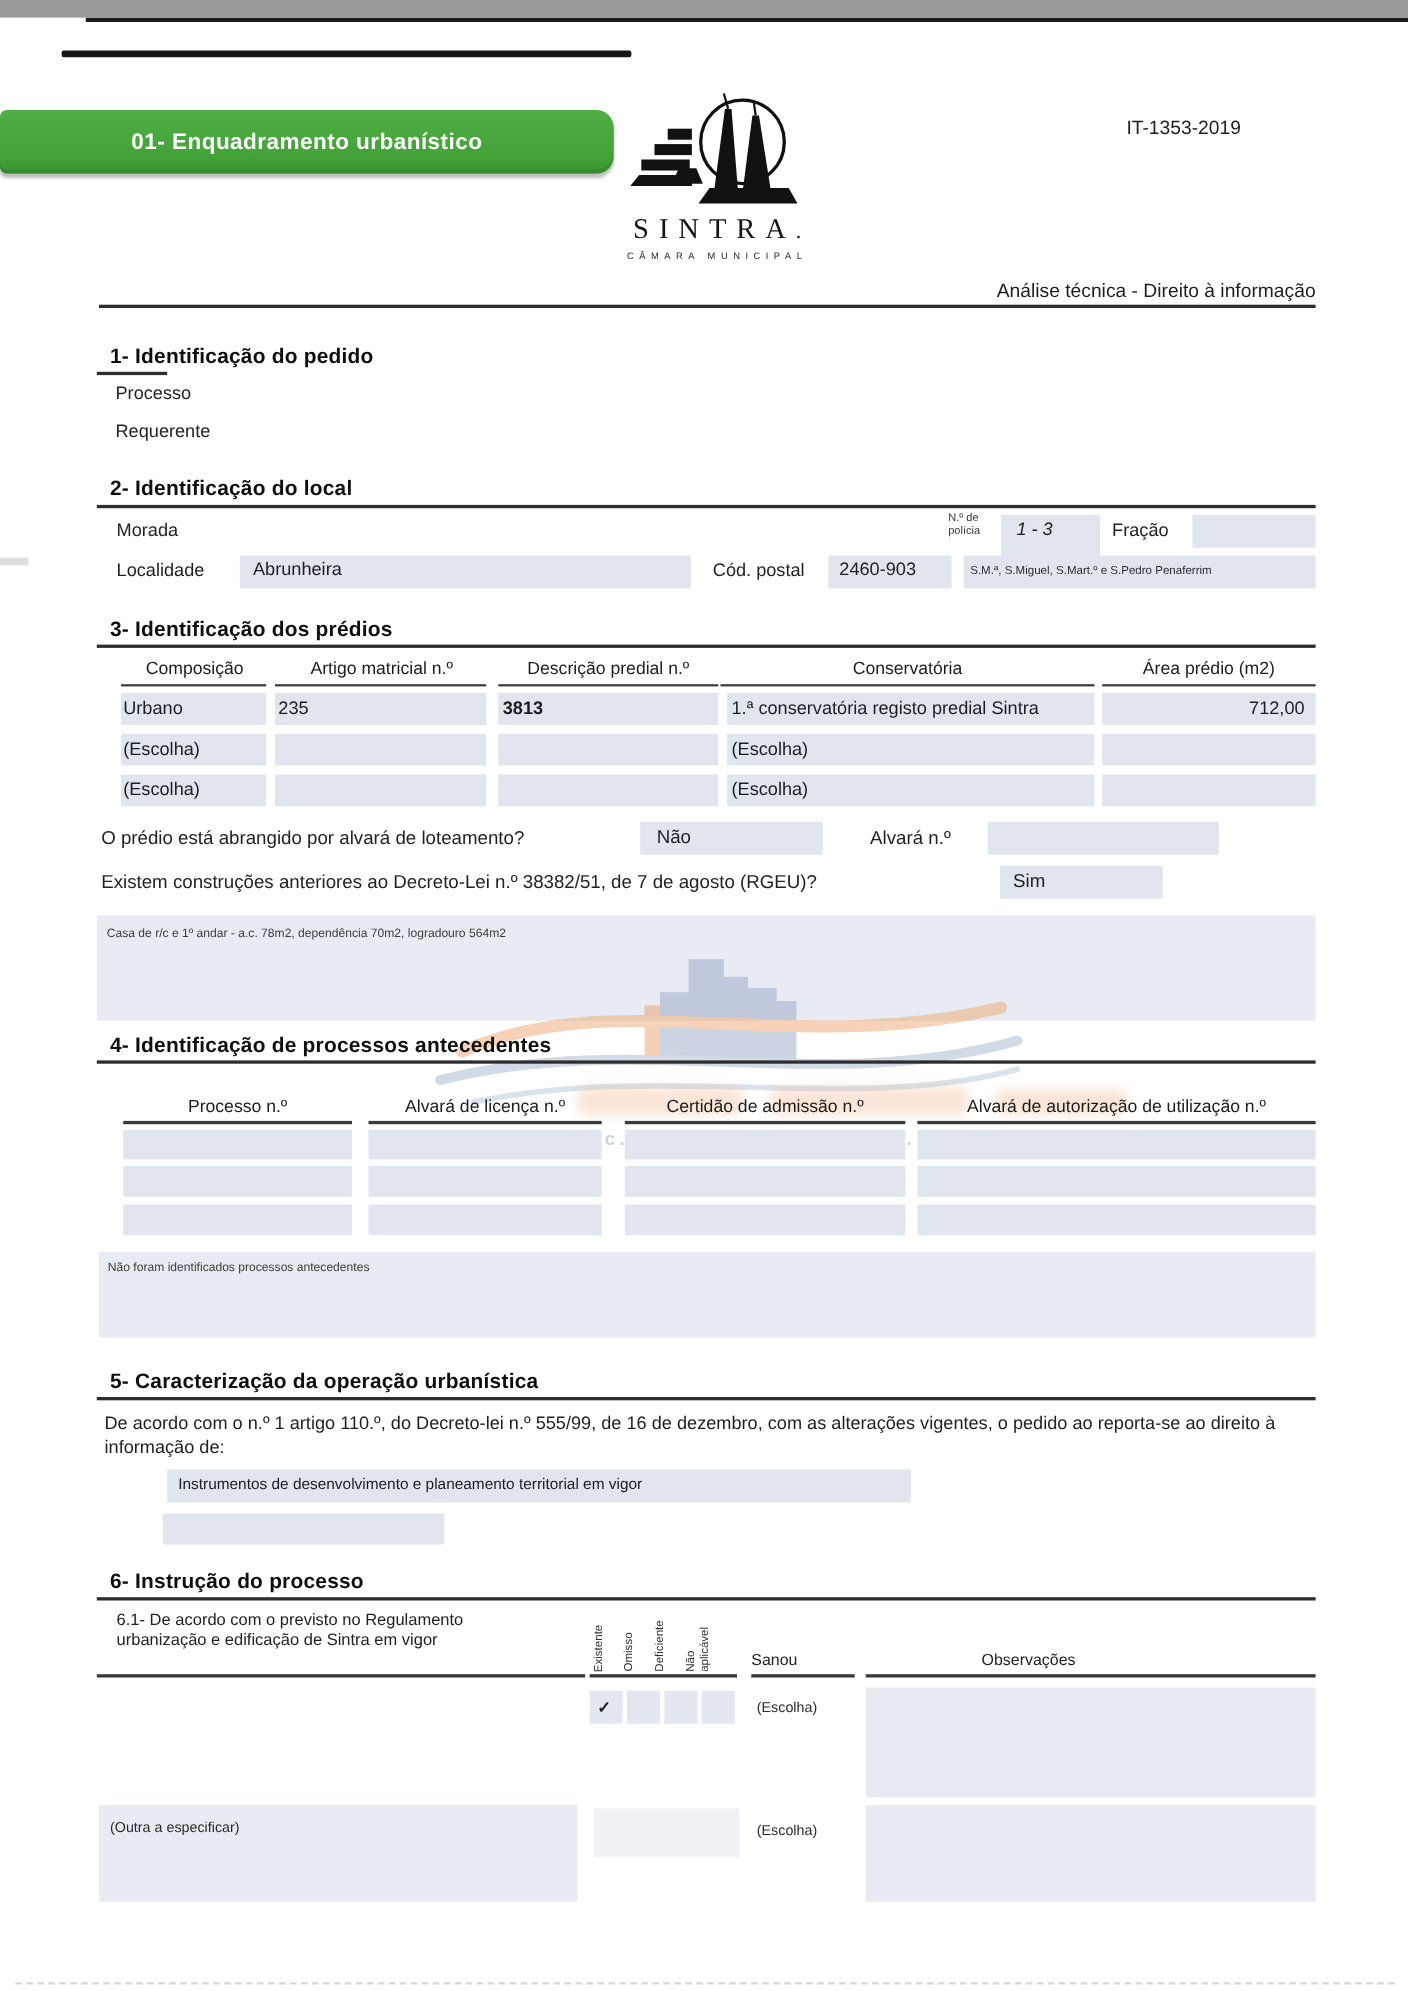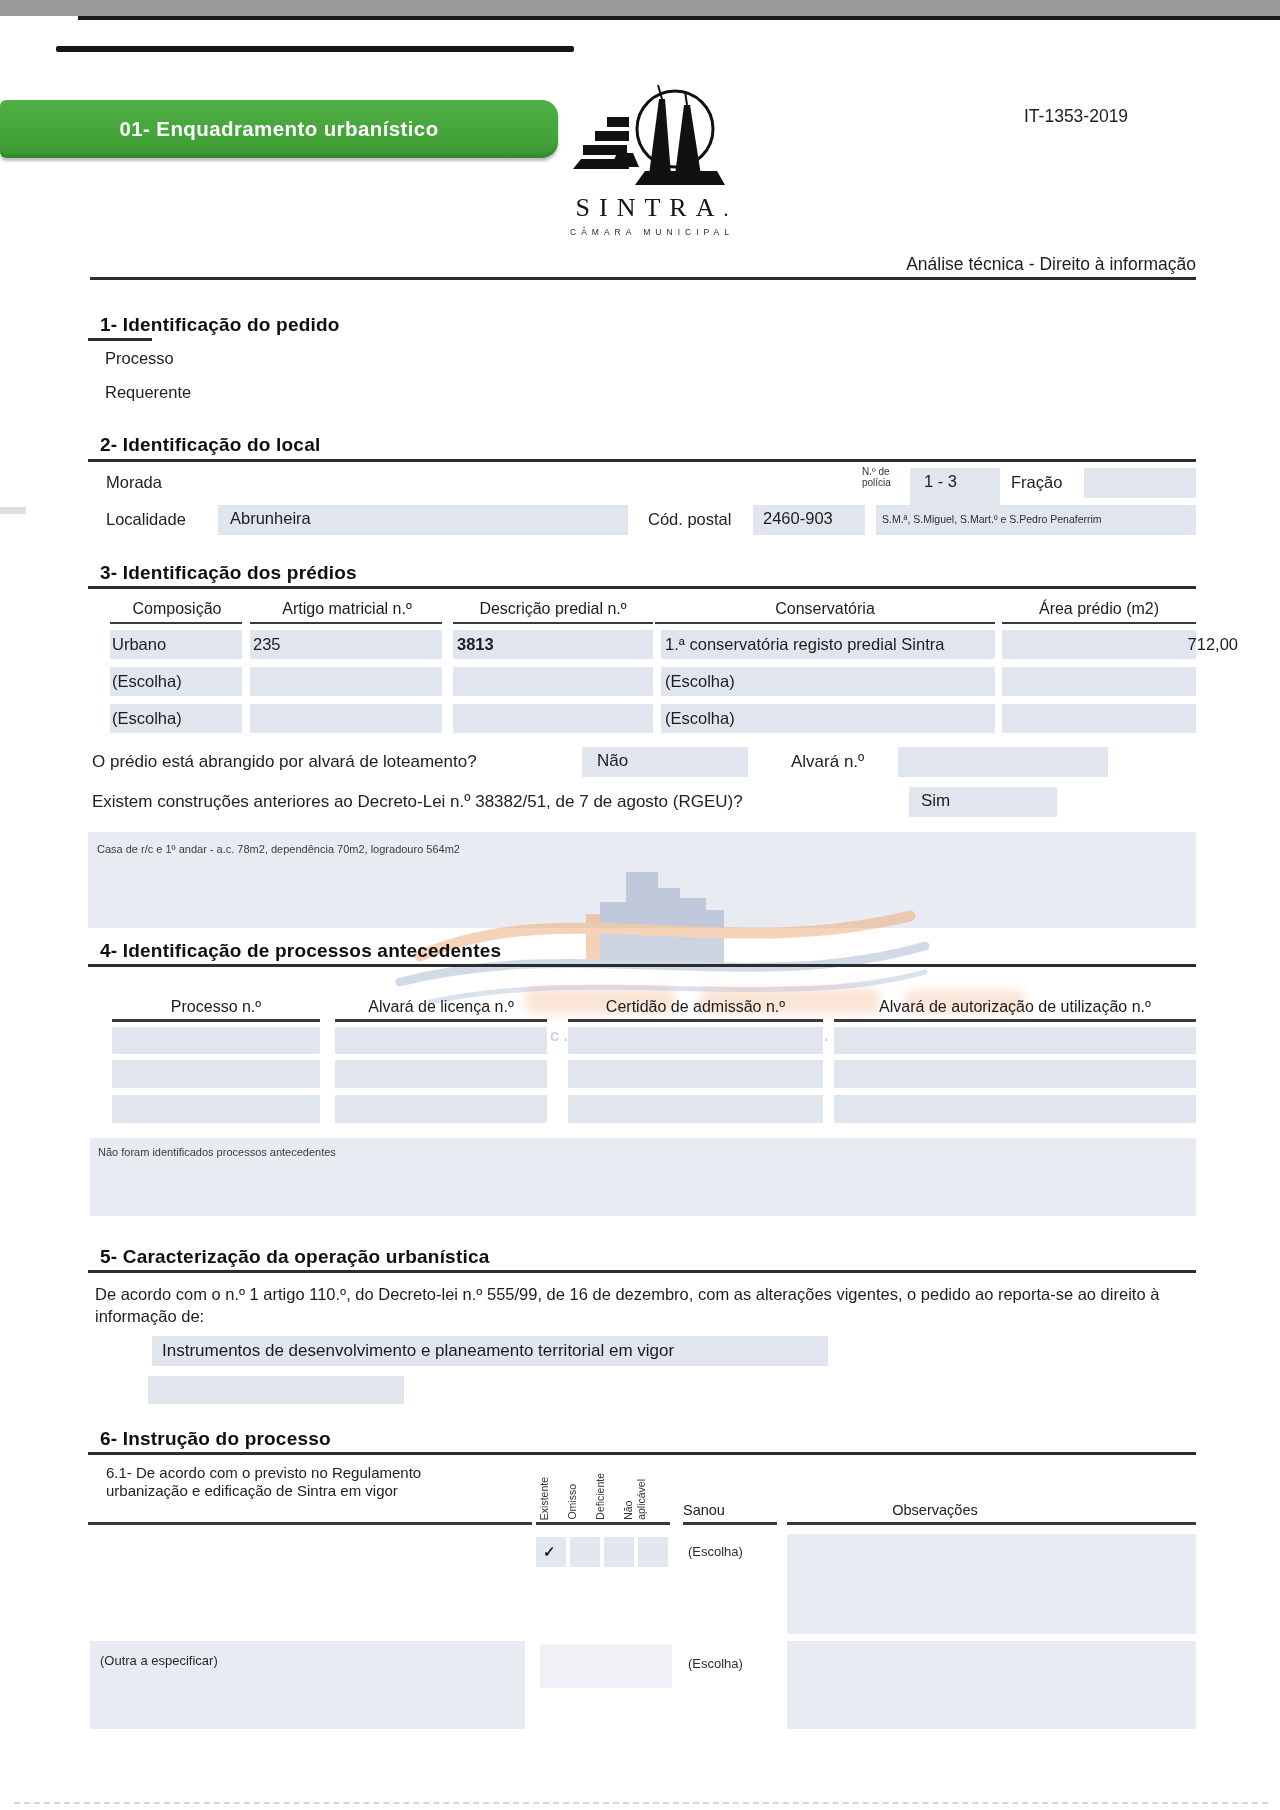--- a/index.html
+++ b/index.html
@@ -75,21 +75,21 @@
   <div class="lbl" style="left:105px;top:367px;">Requerente</div>
 
   <div class="h" style="left:100px;top:418px;">2- Identificação do local</div>
   <div class="rule" style="left:88px;top:443px;width:1108px;"></div>
 
   <div class="lbl" style="left:106px;top:457px;">Morada</div>
   <div class="abs" style="left:862px;top:450px;font-size:10px;line-height:11px;color:#333;">
     <div>N.º de</div>
     <div>polícia</div>
   </div>
-  <div class="field" style="left:910px;top:452px;width:90px;height:38px;">
+  <div class="field" style="left:910px;top:452px;width:90px;height:38px;font-style:italic;">
     <span class="val" style="position:absolute;left:14px;top:4px;">1 - 3</span>
   </div>
   <div class="lbl" style="left:1011px;top:457px;">Fração</div>
   <div class="field" style="left:1084px;top:452px;width:112px;height:30px;"></div>
 
   <div class="lbl" style="left:106px;top:494px;">Localidade</div>
   <div class="field" style="left:218px;top:489px;width:410px;height:30px;">
     <span class="val" style="position:absolute;left:12px;top:4px;">Abrunheira</span>
   </div>
   <div class="lbl" style="left:648px;top:494px;">Cód. postal</div>
@@ -117,21 +117,21 @@
 
   <div class="field" style="left:110px;top:614px;width:132px;height:29px;"></div>
   <div class="field" style="left:250px;top:614px;width:192px;height:29px;"></div>
   <div class="field" style="left:453px;top:614px;width:200px;height:29px;"></div>
   <div class="field" style="left:661px;top:614px;width:334px;height:29px;"></div>
   <div class="field" style="left:1002px;top:614px;width:194px;height:29px;"></div>
   <div class="cellval" style="left:112px;top:614px;">Urbano</div>
   <div class="cellval" style="left:253px;top:614px;">235</div>
   <div class="cellval" style="left:457px;top:614px;font-weight:bold;">3813</div>
   <div class="cellval" style="left:665px;top:614px;">1.ª conservatória registo predial Sintra</div>
-  <div class="cellval" style="left:1054px;top:614px;width:184px;text-align:right;">712,00</div>
+  <div class="cellval" style="left:1002px;top:614px;width:184px;text-align:right;">712,00</div>
 
   <div class="field" style="left:110px;top:651px;width:132px;height:29px;"></div>
   <div class="field" style="left:250px;top:651px;width:192px;height:29px;"></div>
   <div class="field" style="left:453px;top:651px;width:200px;height:29px;"></div>
   <div class="field" style="left:661px;top:651px;width:334px;height:29px;"></div>
   <div class="field" style="left:1002px;top:651px;width:194px;height:29px;"></div>
   <div class="cellval" style="left:112px;top:651px;">(Escolha)</div>
   <div class="cellval" style="left:665px;top:651px;">(Escolha)</div>
 
   <div class="field" style="left:110px;top:688px;width:132px;height:29px;"></div>
@@ -202,21 +202,21 @@
   <div class="field" style="left:834px;top:1079px;width:362px;height:28px;"></div>
 
   <div class="bigbox" style="left:90px;top:1122px;width:1106px;height:78px;"></div>
   <div class="small" style="left:98px;top:1130px;">Não foram identificados processos antecedentes</div>
 
   <div class="h" style="left:100px;top:1230px;">5- Caracterização da operação urbanística</div>
   <div class="rule" style="left:88px;top:1254px;width:1108px;"></div>
   <div class="abs" style="left:95px;top:1268px;width:1090px;font-size:16.5px;line-height:21.5px;color:#1e1e1e;">De acordo com o n.º 1 artigo 110.º,  do Decreto-lei n.º 555/99, de 16 de dezembro, com as alterações vigentes, o pedido ao reporta-se ao direito à informação de:</div>
 
   <div class="field" style="left:152px;top:1320px;width:676px;height:30px;">
-    <span style="position:absolute;left:10px;top:5px;font-size:17px;color:#1c1c1c;white-space:nowrap;">Instrumentos de desenvolvimento e planeamento territorial em vigor</span>
+    <span style="position:absolute;left:10px;top:5px;font-size:14px;color:#1c1c1c;white-space:nowrap;">Instrumentos de desenvolvimento e planeamento territorial em vigor</span>
   </div>
   <div class="field" style="left:148px;top:1360px;width:256px;height:28px;"></div>
 
   <div class="h" style="left:100px;top:1412px;">6- Instrução do processo</div>
   <div class="rule" style="left:88px;top:1436px;width:1108px;"></div>
 
   <div class="abs" style="left:106px;top:1448px;width:392px;font-size:15px;line-height:18px;color:#222;">6.1- De acordo com o previsto no Regulamento urbanização e edificação  de Sintra em vigor</div>
 
   <div class="abs" style="left:538px;top:1440px;width:140px;height:64px;display:flex;align-items:flex-end;gap:16px;">
     <span class="vlabel">Existente</span>

